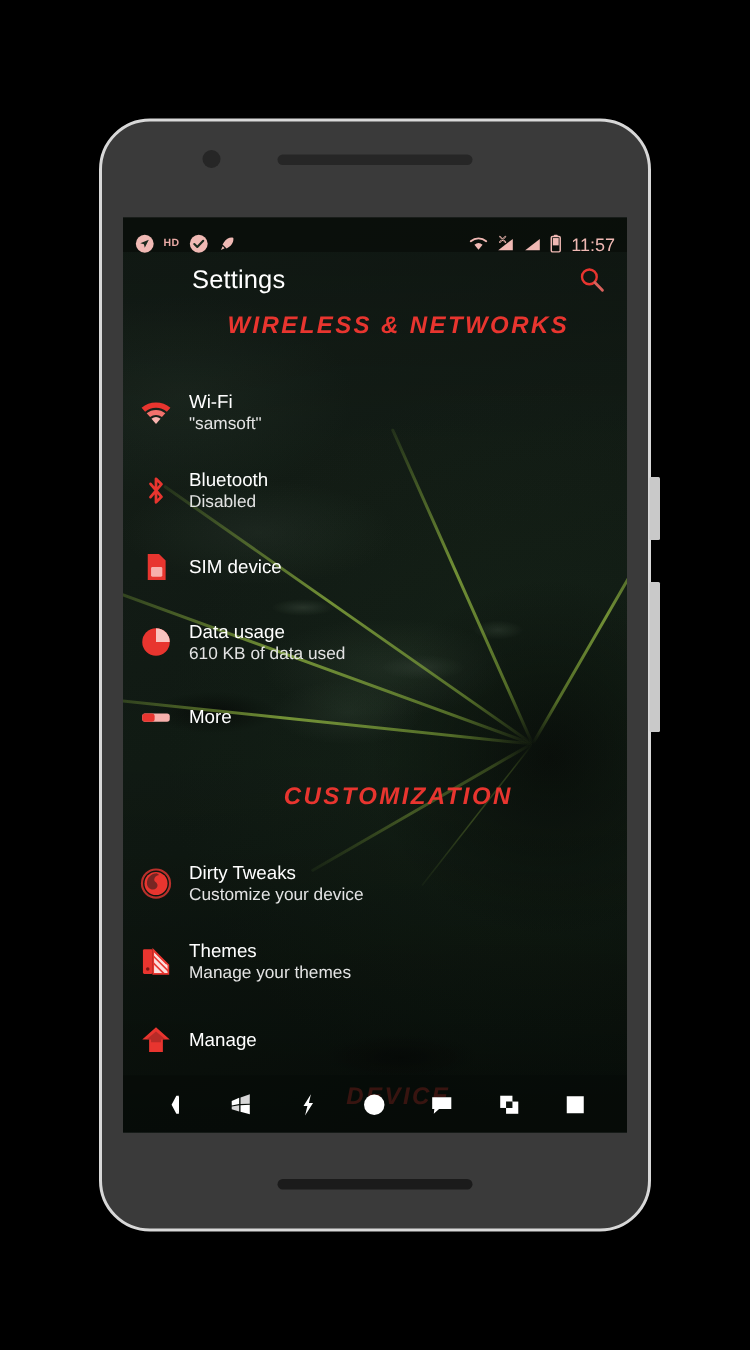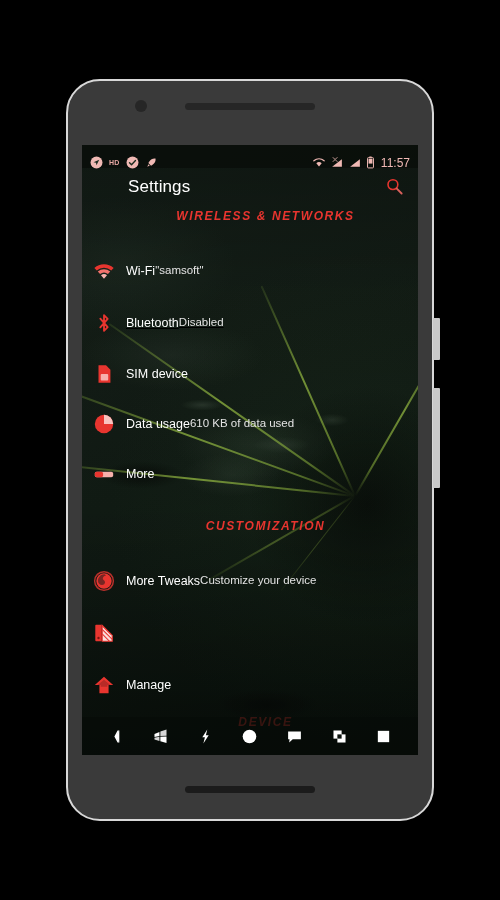--- a/index.html
+++ b/index.html
@@ -101,29 +101,29 @@
     position:absolute; left:0; top:23px; width:336px; height:37px;
     display:flex; align-items:center; justify-content:space-between;
     padding:0 14px;
   }
   .app-title{ font-size:17px; color:#fff; font-weight:400; letter-spacing:.1px;margin-left:32px; }
 
   
   .content{ position:absolute; left:0; top:60px; width:336px; height:512px; }
   .section-header{
     text-align:center;
-    font-size:12px; font-style:italic; font-weight:bold;
+    font-size:16px; font-style:italic; font-weight:bold;
     color:#e8352f; letter-spacing:1.6px;padding-left:31px;
   }
   .row{ display:flex; align-items:center; }
   .row-icon{
     width:44px; min-width:44px; display:flex;
     align-items:center; justify-content:center;
   }
-  .row-text{ display:flex; flex-direction:row; justify-content:center; }
+  .row-text{ display:flex; flex-direction:column; justify-content:center; }
   .row-title{ font-size:12.5px; color:#fff; line-height:16px; }
   .row-sub{ font-size:11.5px; color:#e3e3e3; line-height:15px; }
 
   
   .navbar{
     position:absolute; left:0; bottom:0; width:336px; height:38px;
     display:flex; align-items:center; justify-content:space-around;
     padding:0 12px;
     background:rgba(7,11,8,.78);
   }
@@ -211,21 +211,21 @@
             <path d="M5.2 12.6a10.5 10.5 0 0 1 13.6 0l-2.5 2.7a7 7 0 0 0-8.6 0z" fill="#f2716c"></path>
             <path d="M8.7 16.6a5.5 5.5 0 0 1 6.6 0L12 20.4z" fill="#f9b3af"></path>
           </svg>
         </div>
         <div class="row-text">
           <span class="row-title">Wi-Fi</span>
           <span class="row-sub">"samsoft"</span>
         </div>
       </div>
 
-      <div class="row" style="height:52px;text-decoration:underline;">
+      <div class="row" style="height:52px;">
         <div class="row-icon">
           <svg width="22" height="22" viewBox="0 0 24 24">
             <path d="M8 7.2 L16 16.6 L12 20.5 L12 3.5 L16 7.4 L8 16.8" fill="none" stroke="#e8352f" stroke-width="2" stroke-linecap="round" stroke-linejoin="round"></path>
           </svg>
         </div>
         <div class="row-text">
           <span class="row-title">Bluetooth</span>
           <span class="row-sub">Disabled</span>
         </div>
       </div>
@@ -271,37 +271,41 @@
 
       <div class="row" style="height:52px; margin-top:22px;">
         <div class="row-icon">
           <svg width="22" height="22" viewBox="0 0 24 24">
             <circle cx="12" cy="12" r="10.2" fill="none" stroke="#b8302b" stroke-width="1.6"></circle>
             <circle cx="12" cy="12" r="8.4" fill="#e8352f"></circle>
             <path d="M12.6 4.6c-4 0-7.2 3.2-7.2 7.2 0 2.6 2 4.6 4.4 4.6 1.9 0 3.3-1.4 3.3-3.1 0-2.3-2.4-2.2-2.4-4 0-1.9 1.6-3.2 3.6-3.4z" fill="#1a1a1a" opacity=".55"></path>
           </svg>
         </div>
         <div class="row-text">
-          <span class="row-title">More Tweaks</span>
+          <span class="row-title">Dirty Tweaks</span>
           <span class="row-sub">Customize your device</span>
         </div>
       </div>
 
       <div class="row" style="height:52px;">
         <div class="row-icon">
           <svg width="22" height="22" viewBox="0 0 24 24">
             <rect x="2.5" y="3" width="7" height="18" rx="1" fill="#e8352f"></rect>
             <circle cx="6" cy="17.5" r="1.3" fill="#7a1512"></circle>
             <path d="M10 3.6 L21 14.6 L21 21 L10 21 Z" fill="#fbdedd"></path>
             <path d="M10 4 L19.6 13.6" stroke="#e8352f" stroke-width="1.1" fill="none"></path>
             <path d="M10 8 L21 19" stroke="#e8352f" stroke-width="1.1" fill="none"></path>
             <path d="M10 13 L17.8 20.8" stroke="#e8352f" stroke-width="1.1" fill="none"></path>
             <path d="M10 3.6 L21 14.6 L21 21 L10 21 Z" fill="none" stroke="#e8352f" stroke-width="1.2"></path>
           </svg>
         </div>
+        <div class="row-text">
+          <span class="row-title">Themes</span>
+          <span class="row-sub">Manage your themes</span>
+        </div>
       </div>
 
       <div class="row" style="height:52px;">
         <div class="row-icon">
           <svg width="22" height="22" viewBox="0 0 24 24">
             <path d="M12 3 L22 12 L17 12 L17 21 L7 21 L7 12 L2 12 Z" fill="#e8352f"></path>
             <path d="M12 6.2 L19 12 L15.6 12 L15.6 14 L8.4 14 L8.4 12 L5 12 Z" fill="#8f2220" opacity=".55"></path>
           </svg>
         </div>
         <div class="row-text">

